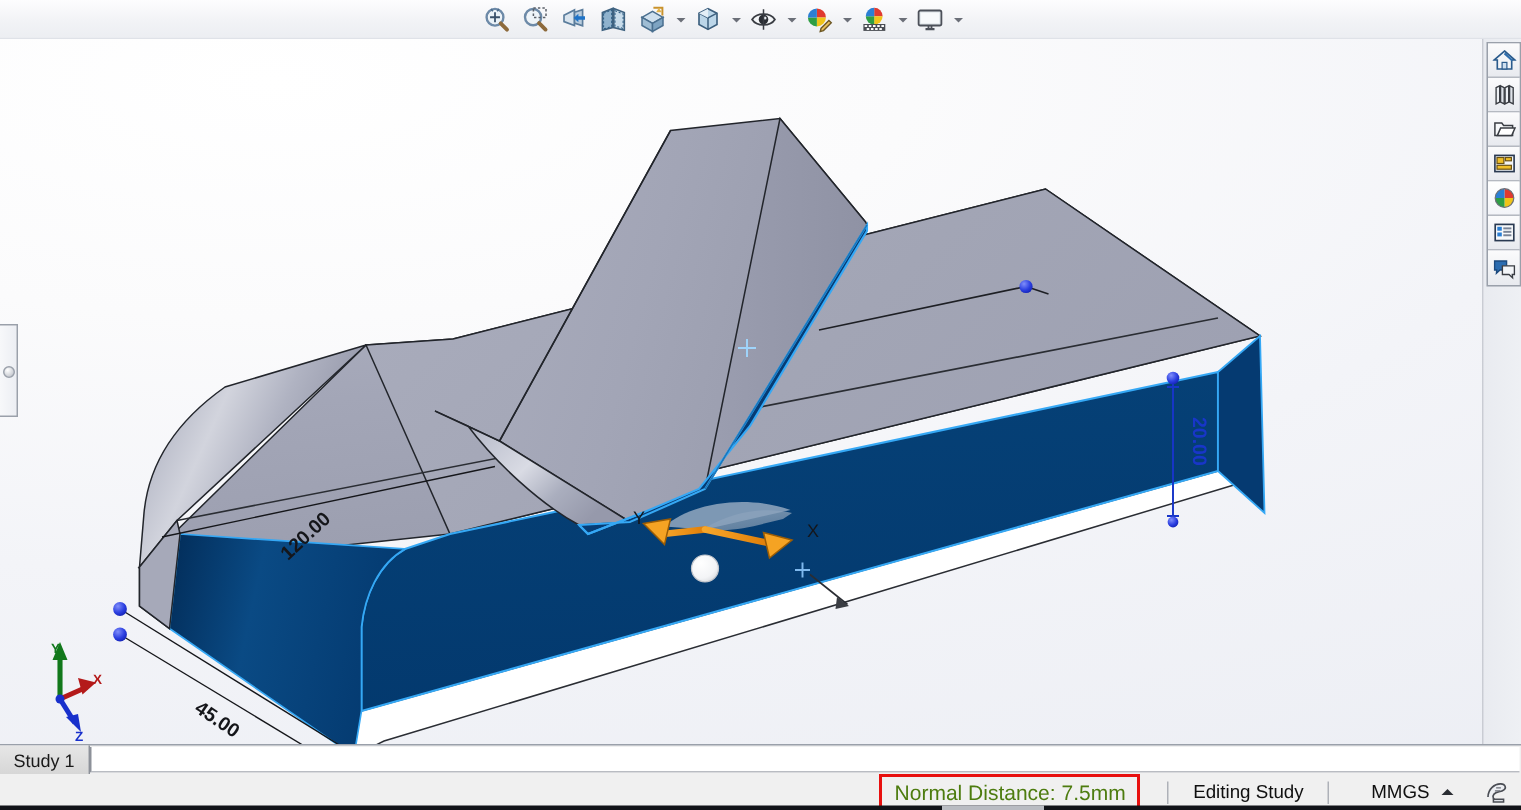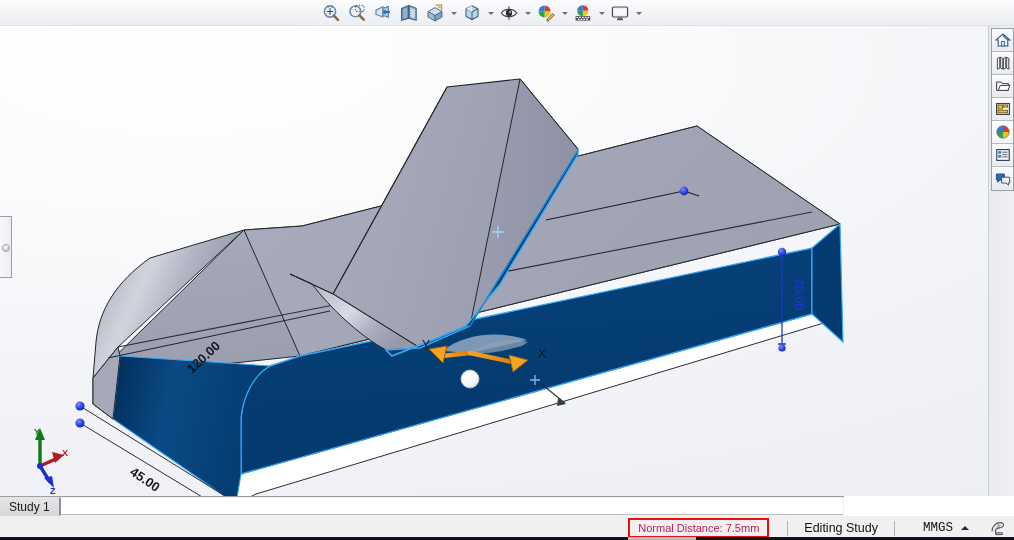--- a/index.html
+++ b/index.html
@@ -138,21 +138,21 @@
     background: linear-gradient(180deg,#fbfbfc,#e8eaef);
     box-sizing: border-box;
   }
   .tp-btn:last-child { border-bottom: none; }
   .tp-btn.sel { background: linear-gradient(180deg,#ffffff,#f3f4f8); }
 
   
   .studybar {
     position: absolute;
     left: 0; top: 496px;
-    width: 844px; height: 20px;
+    width: 1014px; height: 20px;
     background: #f0f0f0;
     border-top: 1px solid #9aa0aa;
     box-sizing: border-box;
     display: flex;
     align-items: stretch;
   }
   .study-tab {
     height: 20px;
     padding: 0 9px;
     display: flex; align-items: center;
@@ -180,41 +180,40 @@
     display: flex;
     align-items: center;
     justify-content: flex-end;
   }
   .sb-highlight {
     position: relative;
     margin-right: 16px;
     padding: 2px 8px;
     border: 2px solid #e8100f;
     background: #f0f0f0;
-    font-size: 11px;
-    color: #be185d;
+    font-size: 14px;
+    color: #4d7c0f;
     white-space: nowrap;
   }
   .sb-sep {
     width: 1px; height: 15px;
     background: #aeb1b8;
     margin: 0 2px;
   }
   .sb-item {
     padding: 0 14px;
     font-size: 12.5px;
     color: #101010;
     white-space: nowrap;
   }
   .sb-units {
     display: flex; align-items: center; gap: 8px;
     padding: 0 10px 0 26px;
     font-size: 12.5px;
     color: #101010;
-    font-family: Liberation Mono, monospace;
   }
   .sb-caret-up {
     width: 0; height: 0;
     border-left: 4px solid transparent;
     border-right: 4px solid transparent;
     border-bottom: 4.5px solid #2a2d33;
   }
   .sb-icon {
     padding: 0 8px 0 10px;
     display: flex; align-items: center;

